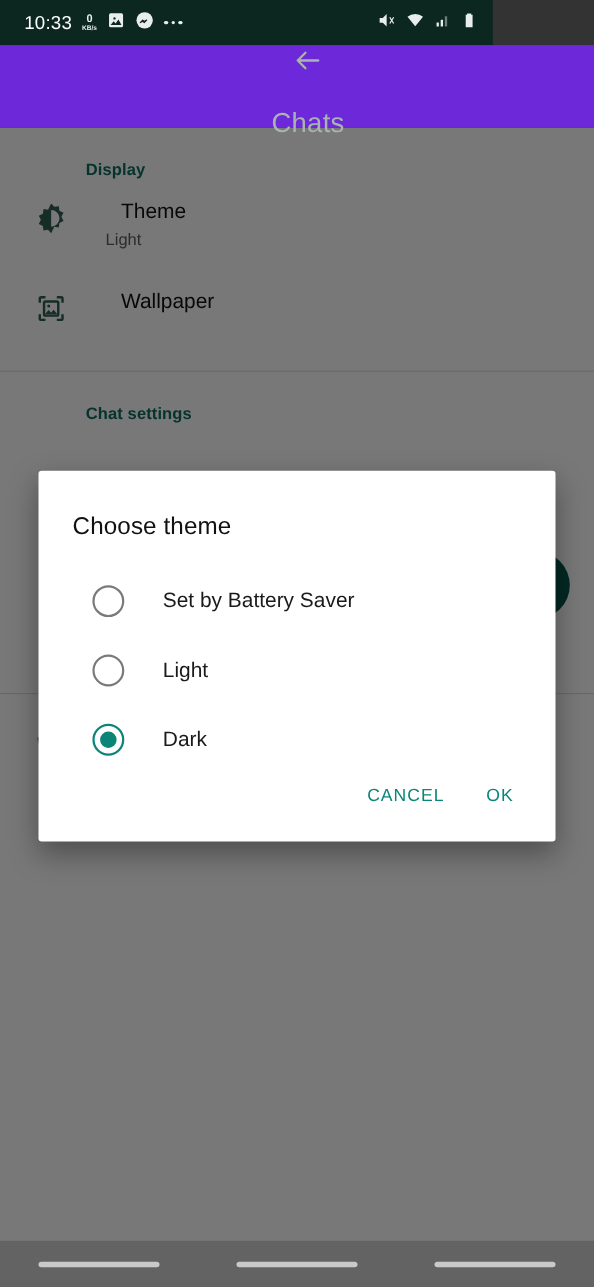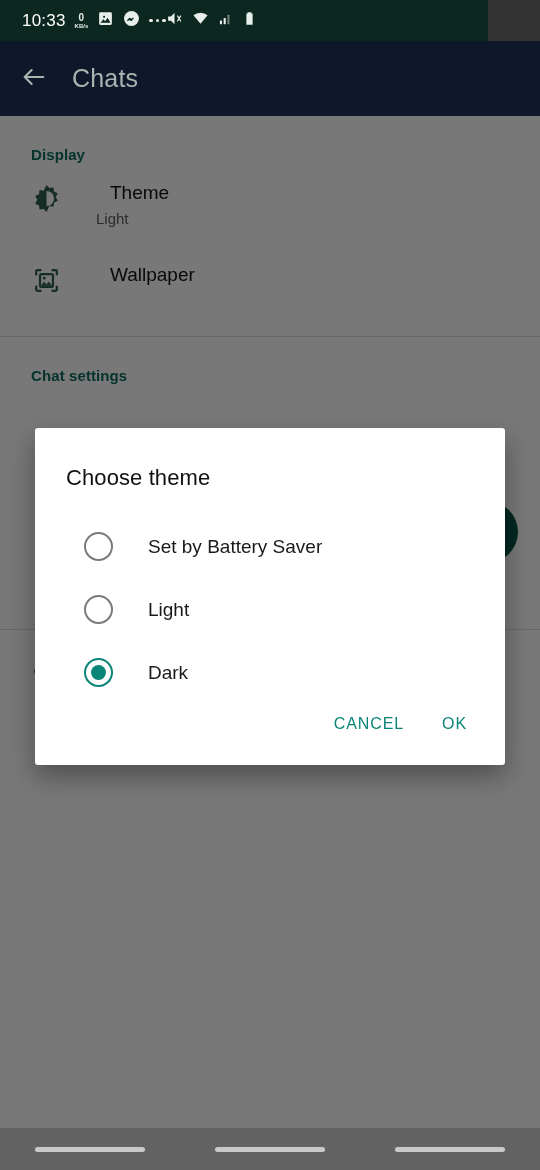--- a/index.html
+++ b/index.html
@@ -7,51 +7,51 @@
   body {
     font-family:"Liberation Sans", sans-serif;
     background:#6b6b6b;
     position:relative;
     overflow:hidden;
     -webkit-font-smoothing:antialiased;
   }
 
   
   #status-bar{
-    position:absolute; left:0; top:0; width:488px; height:41px;
+    position:absolute; left:0; top:0; width:448px; height:41px;
     background:#0c2620;
-    display:flex; align-items:center; justify-content:flex-start;
+    display:flex; align-items:center; justify-content:space-between;
     padding:0 14px 0 22px;
   }
   .sb-left{ display:flex; align-items:center; gap:9px; }
   .sb-right{ display:flex; align-items:center; gap:9px; }
   .sb-time{ color:#ffffff; font-size:17px; letter-spacing:.2px; }
   .net-speed{ display:flex; flex-direction:column; align-items:center; line-height:1; color:#e8eeec; }
   .net-speed .n{ font-size:10px; font-weight:bold; }
   .net-speed .u{ font-size:6px; font-weight:bold; }
   .sb-ico{ display:block; }
   .dots3{ display:flex; gap:3px; align-items:center; }
   .dots3 i{ width:3.5px; height:3.5px; border-radius:50%; background:#e8eeec; display:block; }
 
   
   #app-bar{
     position:absolute; left:0; top:41px; width:540px; height:75px;
-    background:#0f172a;
-    display:flex; align-items:center; padding-left:20px; gap:24px;
+    background:#6d28d9;
+    display:flex; align-items:center; padding-left:20px; gap:24px;flex-direction:column;
   }
   #app-bar .title{ color:#a9b3b0; font-size:25px; letter-spacing:.2px; }
 
   
   #settings-content{
     position:absolute; left:0; top:116px; width:540px; height:1054px;
     background:#fafafa;
   }
   .section-header{
     color:#0d6b5d; font-size:15px; font-weight:bold;
-    padding:30px 0 0 31px; letter-spacing:.1px;
+    padding:30px 0 0 31px; letter-spacing:.1px;margin-left:47px;
   }
   .row{
     display:flex; align-items:flex-start;
     padding:18px 20px 18px 31px; min-height:66px;
     position:relative;
   }
   .row .ico{ width:34px; flex:0 0 34px; padding-top:2px; }
   .row .txt{ margin-left:31px; flex:1; }
   .row .lbl{ font-size:19px; color:#111; line-height:1.25;margin-left:14px; }
   .row .sub{ font-size:15px; color:#5d5d5d; margin-top:5px; }

